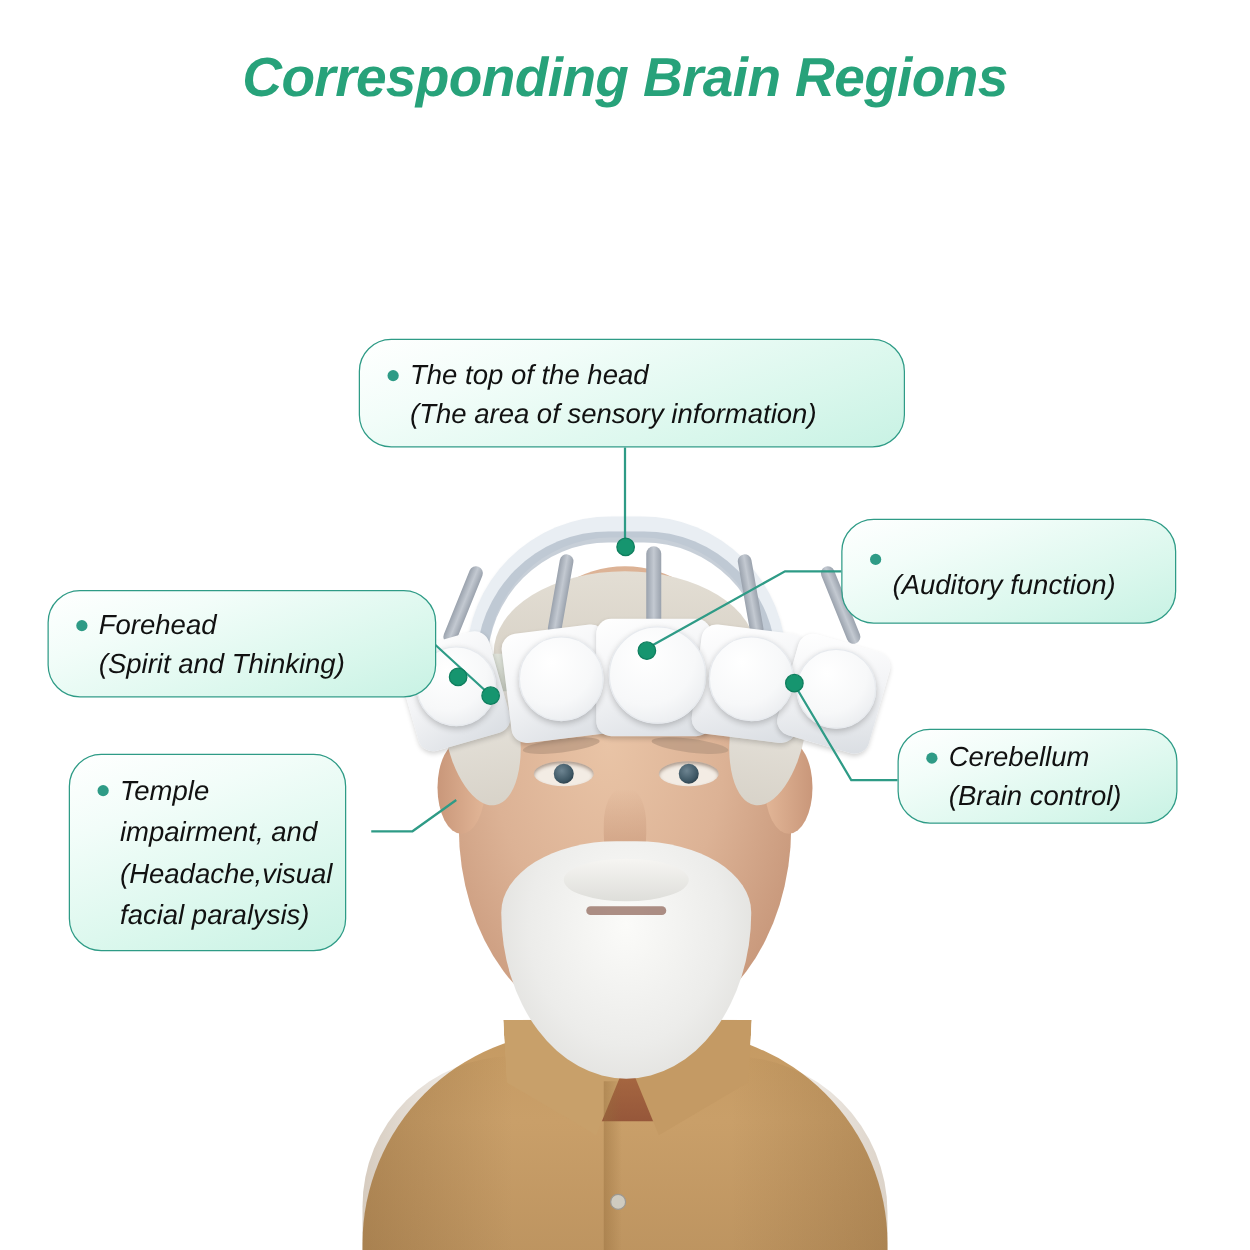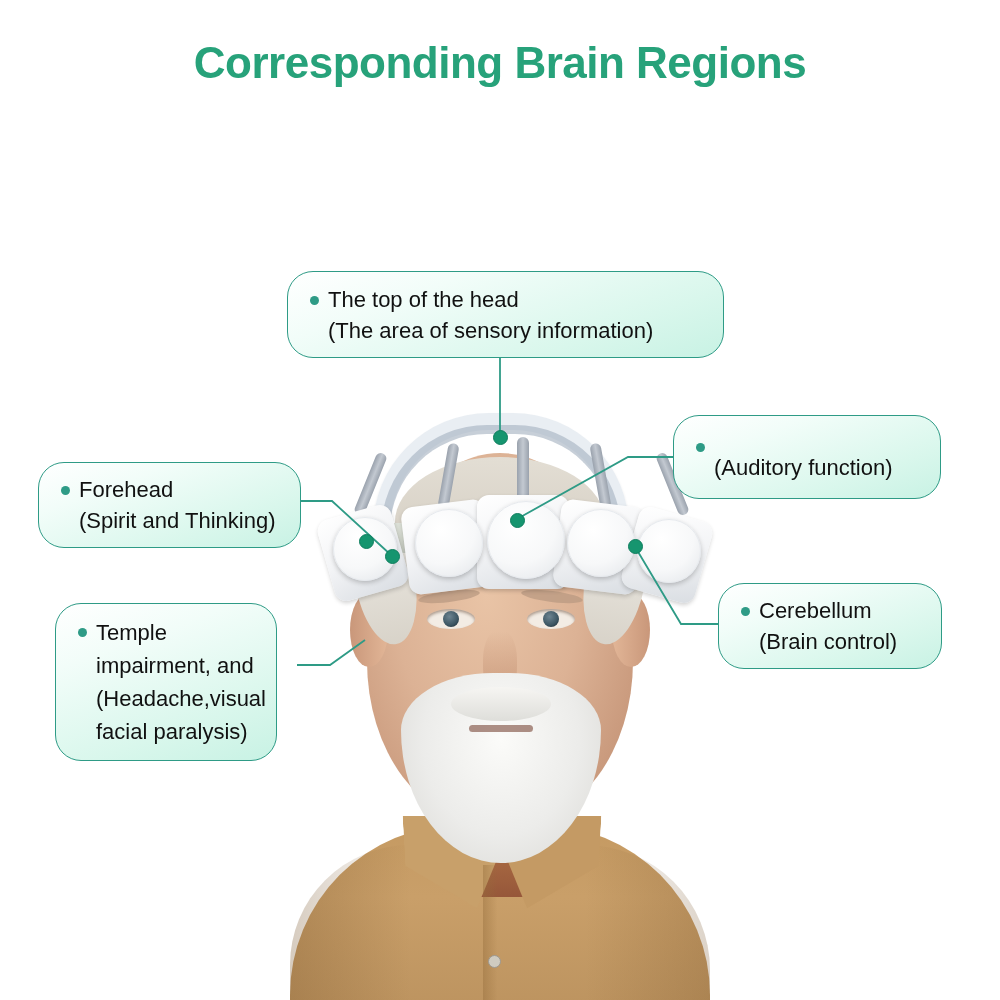--- a/index.html
+++ b/index.html
@@ -3,21 +3,21 @@
 <meta charset="utf-8">
 <style>
   html,body{margin:0;padding:0;}
   body{
     width:1000px;height:1000px;
     background:#ffffff;
     font-family:"Liberation Sans", sans-serif;
     overflow:hidden;
     position:relative;
   }
-  #stage{position:relative;width:1000px;height:1000px;overflow:hidden;background:#fff;}
+  #stage{position:relative;width:1000px;height:1000px;overflow:hidden;background:#fff;font-style:italic;}
 
   
   .title{
     position:absolute;left:0;top:38px;width:1000px;text-align:center;
     font-size:44px;font-weight:bold;letter-spacing:-0.5px;
     color:#27a27a;
     font-family:"Liberation Sans", sans-serif;
   }
   .subtitle{
     position:absolute;left:75px;top:120px;width:850px;text-align:center;
@@ -45,22 +45,22 @@
     background:#2e9b86;margin-top:12px;margin-right:9px;
   }
   .ctext{
     font-size:22px;line-height:31px;color:#111;
     font-family:"Liberation Sans", sans-serif;white-space:nowrap;
   }
   .ctext.ind{margin-left:18px;}
 
   #c-top    {left:287px; top:271px;  width:437px; height:87px;}
   #c-ears   {left:673px; top:415px;  width:268px; height:84px;}
-  #c-fore   {left:38px;  top:462px;  width:263px; height:86px;}
-  #c-cere   {left:718px; top:583px;  width:224px; height:86px;}
+  #c-fore   {left:38px;  top:472px;  width:311px; height:86px;}
+  #c-cere   {left:718px; top:583px;  width:224px; height:76px;}
   #c-temp   {left:55px;  top:603px;  width:222px; height:158px;}
   #c-temp .ctext{line-height:33px;}
 
   
   #photo{position:absolute;left:255px;top:395px;width:490px;height:605px;}
 
   .shape{position:absolute;}
 
   
   .torso{

